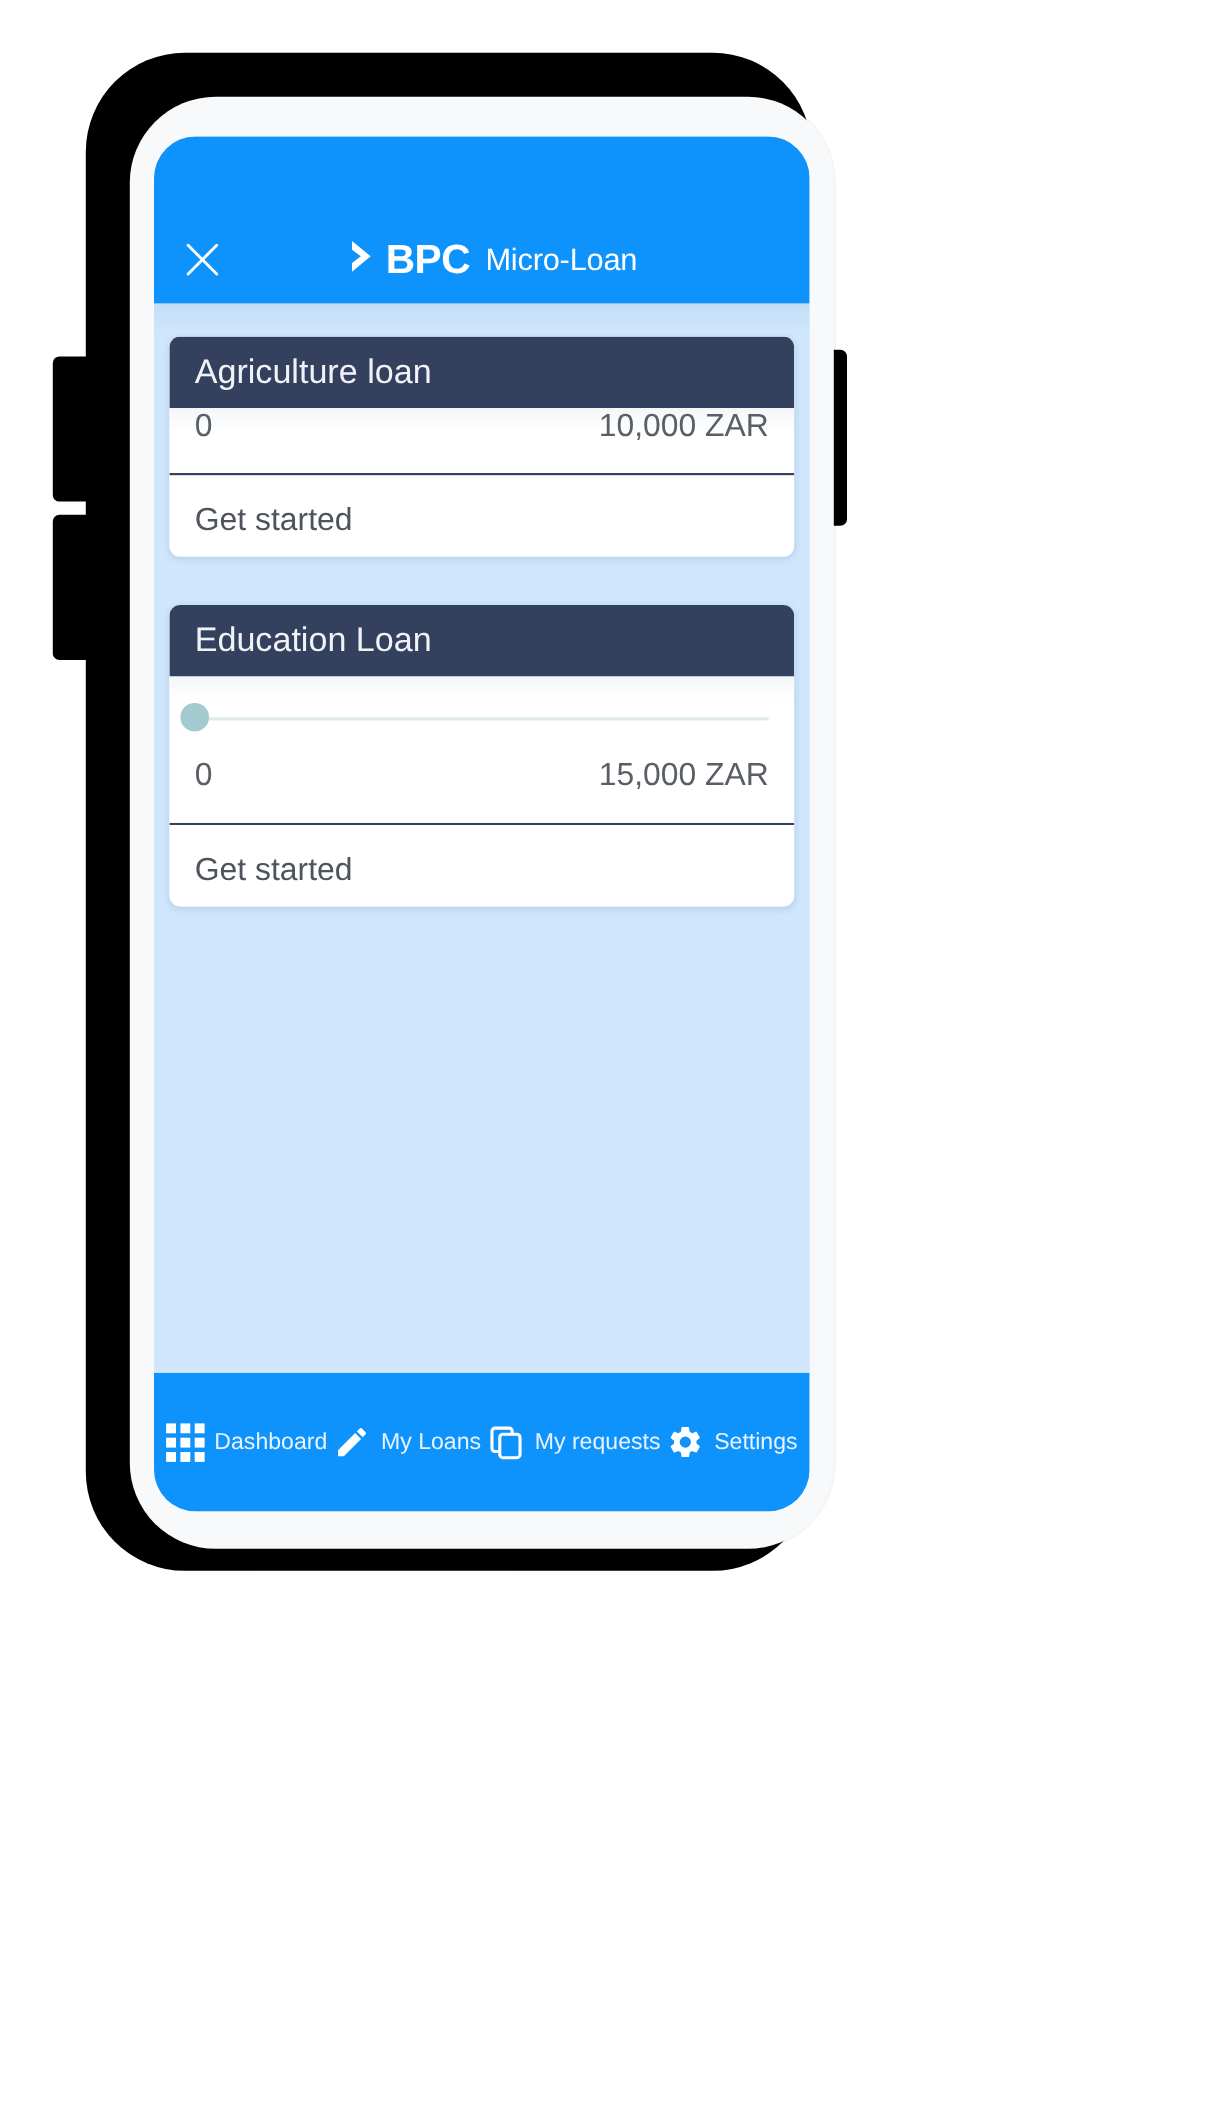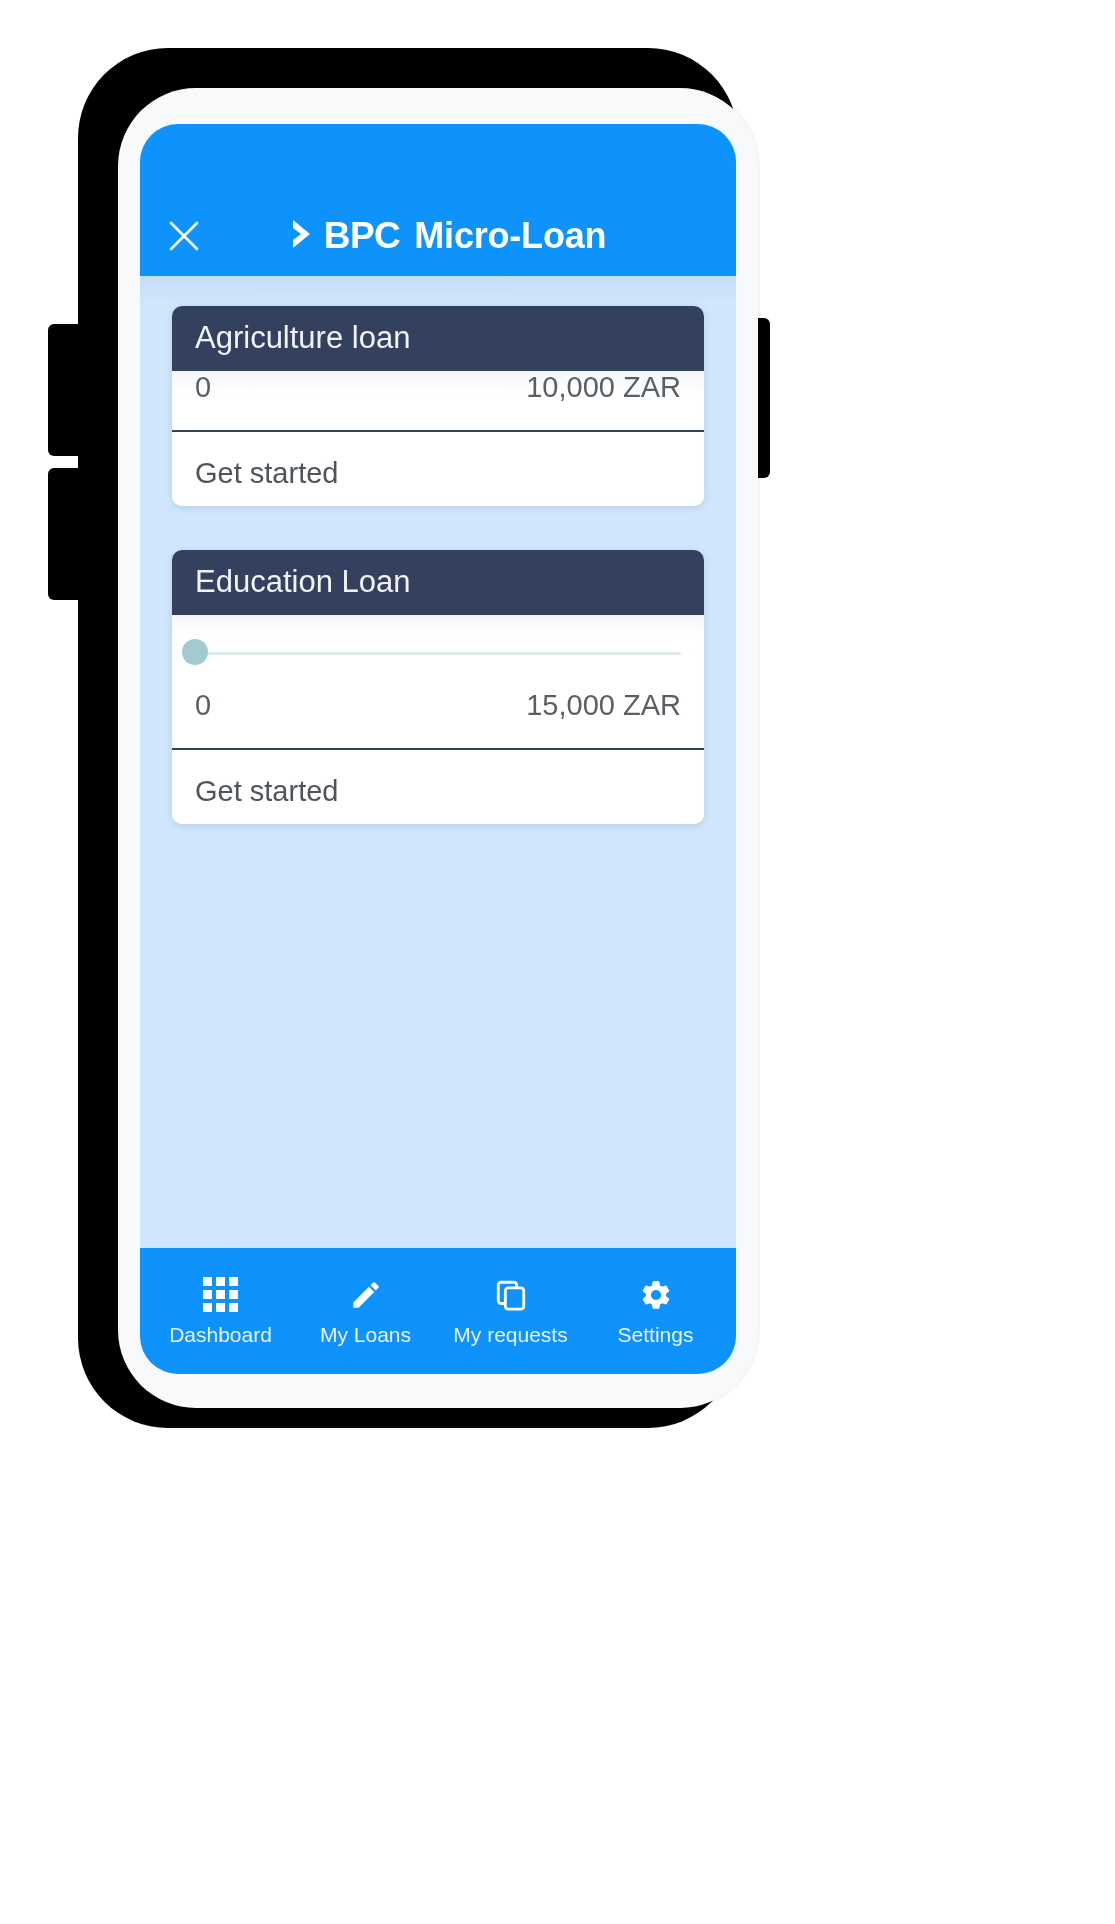--- a/index.html
+++ b/index.html
@@ -107,22 +107,22 @@
   .brand-chevron { display: block; }
   .brand-name {
     color: #ffffff;
     font-size: 37px;
     font-weight: bold;
     letter-spacing: -0.5px;
     line-height: 1;
   }
   .app-title {
     color: #ffffff;
-    font-size: 36px;
-    font-weight: 700;
+    font-size: 28px;
+    font-weight: 400;
     letter-spacing: -0.2px;
     line-height: 1;
   }
 
   
   .app-body {
     flex: 1 1 auto;
     background: linear-gradient(#c4ddf6 0px, #cfe6fc 26px, #cfe6fc 100%);
     padding: 30px 0 0 0;
     overflow: hidden;
@@ -142,21 +142,21 @@
     padding: 0 42px;
     height: 62px;
     font-size: 29px;
     font-family: "Liberation Sans", sans-serif;
     font-weight: 400;
     cursor: pointer;
     box-shadow: 0 4px 9px rgba(10, 70, 130, 0.22);
   }
 
   
-  .cards { padding: 0 32px; }
+  .cards { padding: 0 14px; }
   .loan-card {
     background: #ffffff;
     border-radius: 10px;
     margin-bottom: 44px;
     overflow: hidden;
     box-shadow: 0 2px 7px rgba(30, 60, 100, 0.13);
   }
   .card-head {
     background: #33415f;
     padding: 15px 23px 16px 23px;
@@ -273,21 +273,21 @@
     flex: 0 0 auto;
     height: 126px;
     background: #0d93fb;
     display: flex;
     align-items: center;
     justify-content: space-around;
     padding: 0 8px;
   }
   .nav-item {
     display: flex;
-    flex-direction: column;
+    flex-direction: row;
     align-items: center;
     gap: 9px;
     cursor: pointer;
     min-width: 118px;
   }
   .nav-icon {
     height: 38px;
     display: flex;
     align-items: center;
     justify-content: center;

